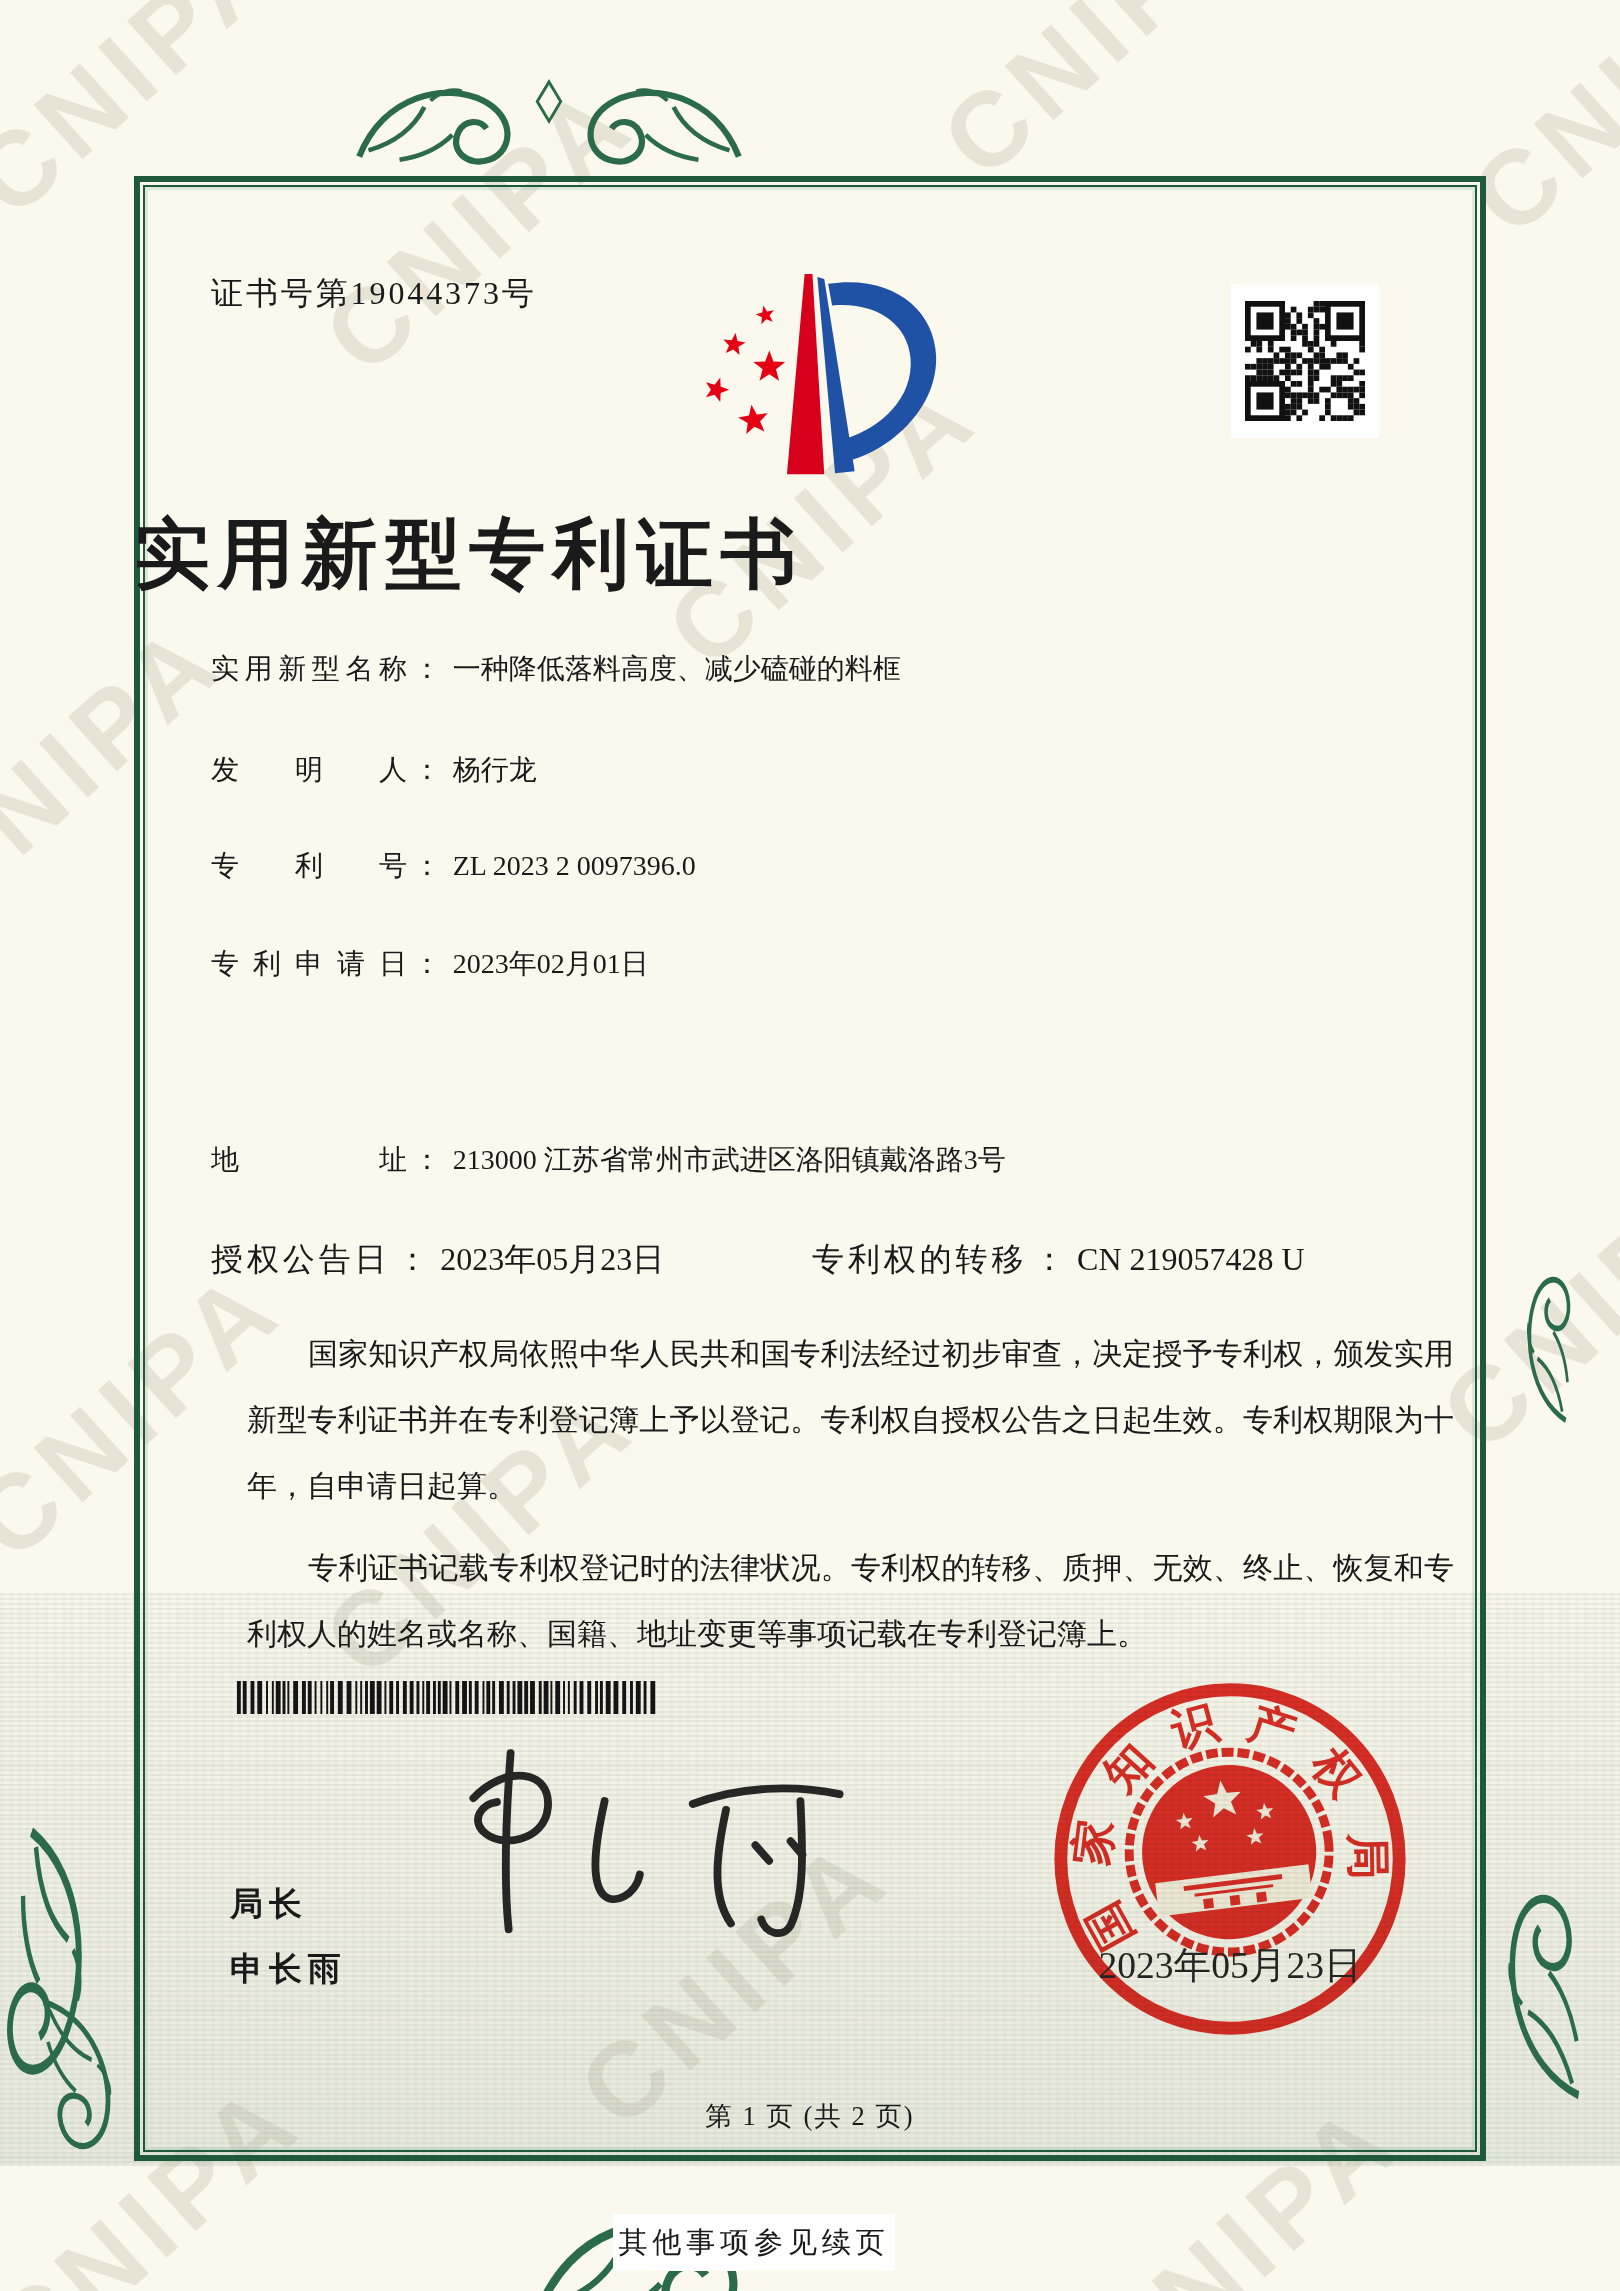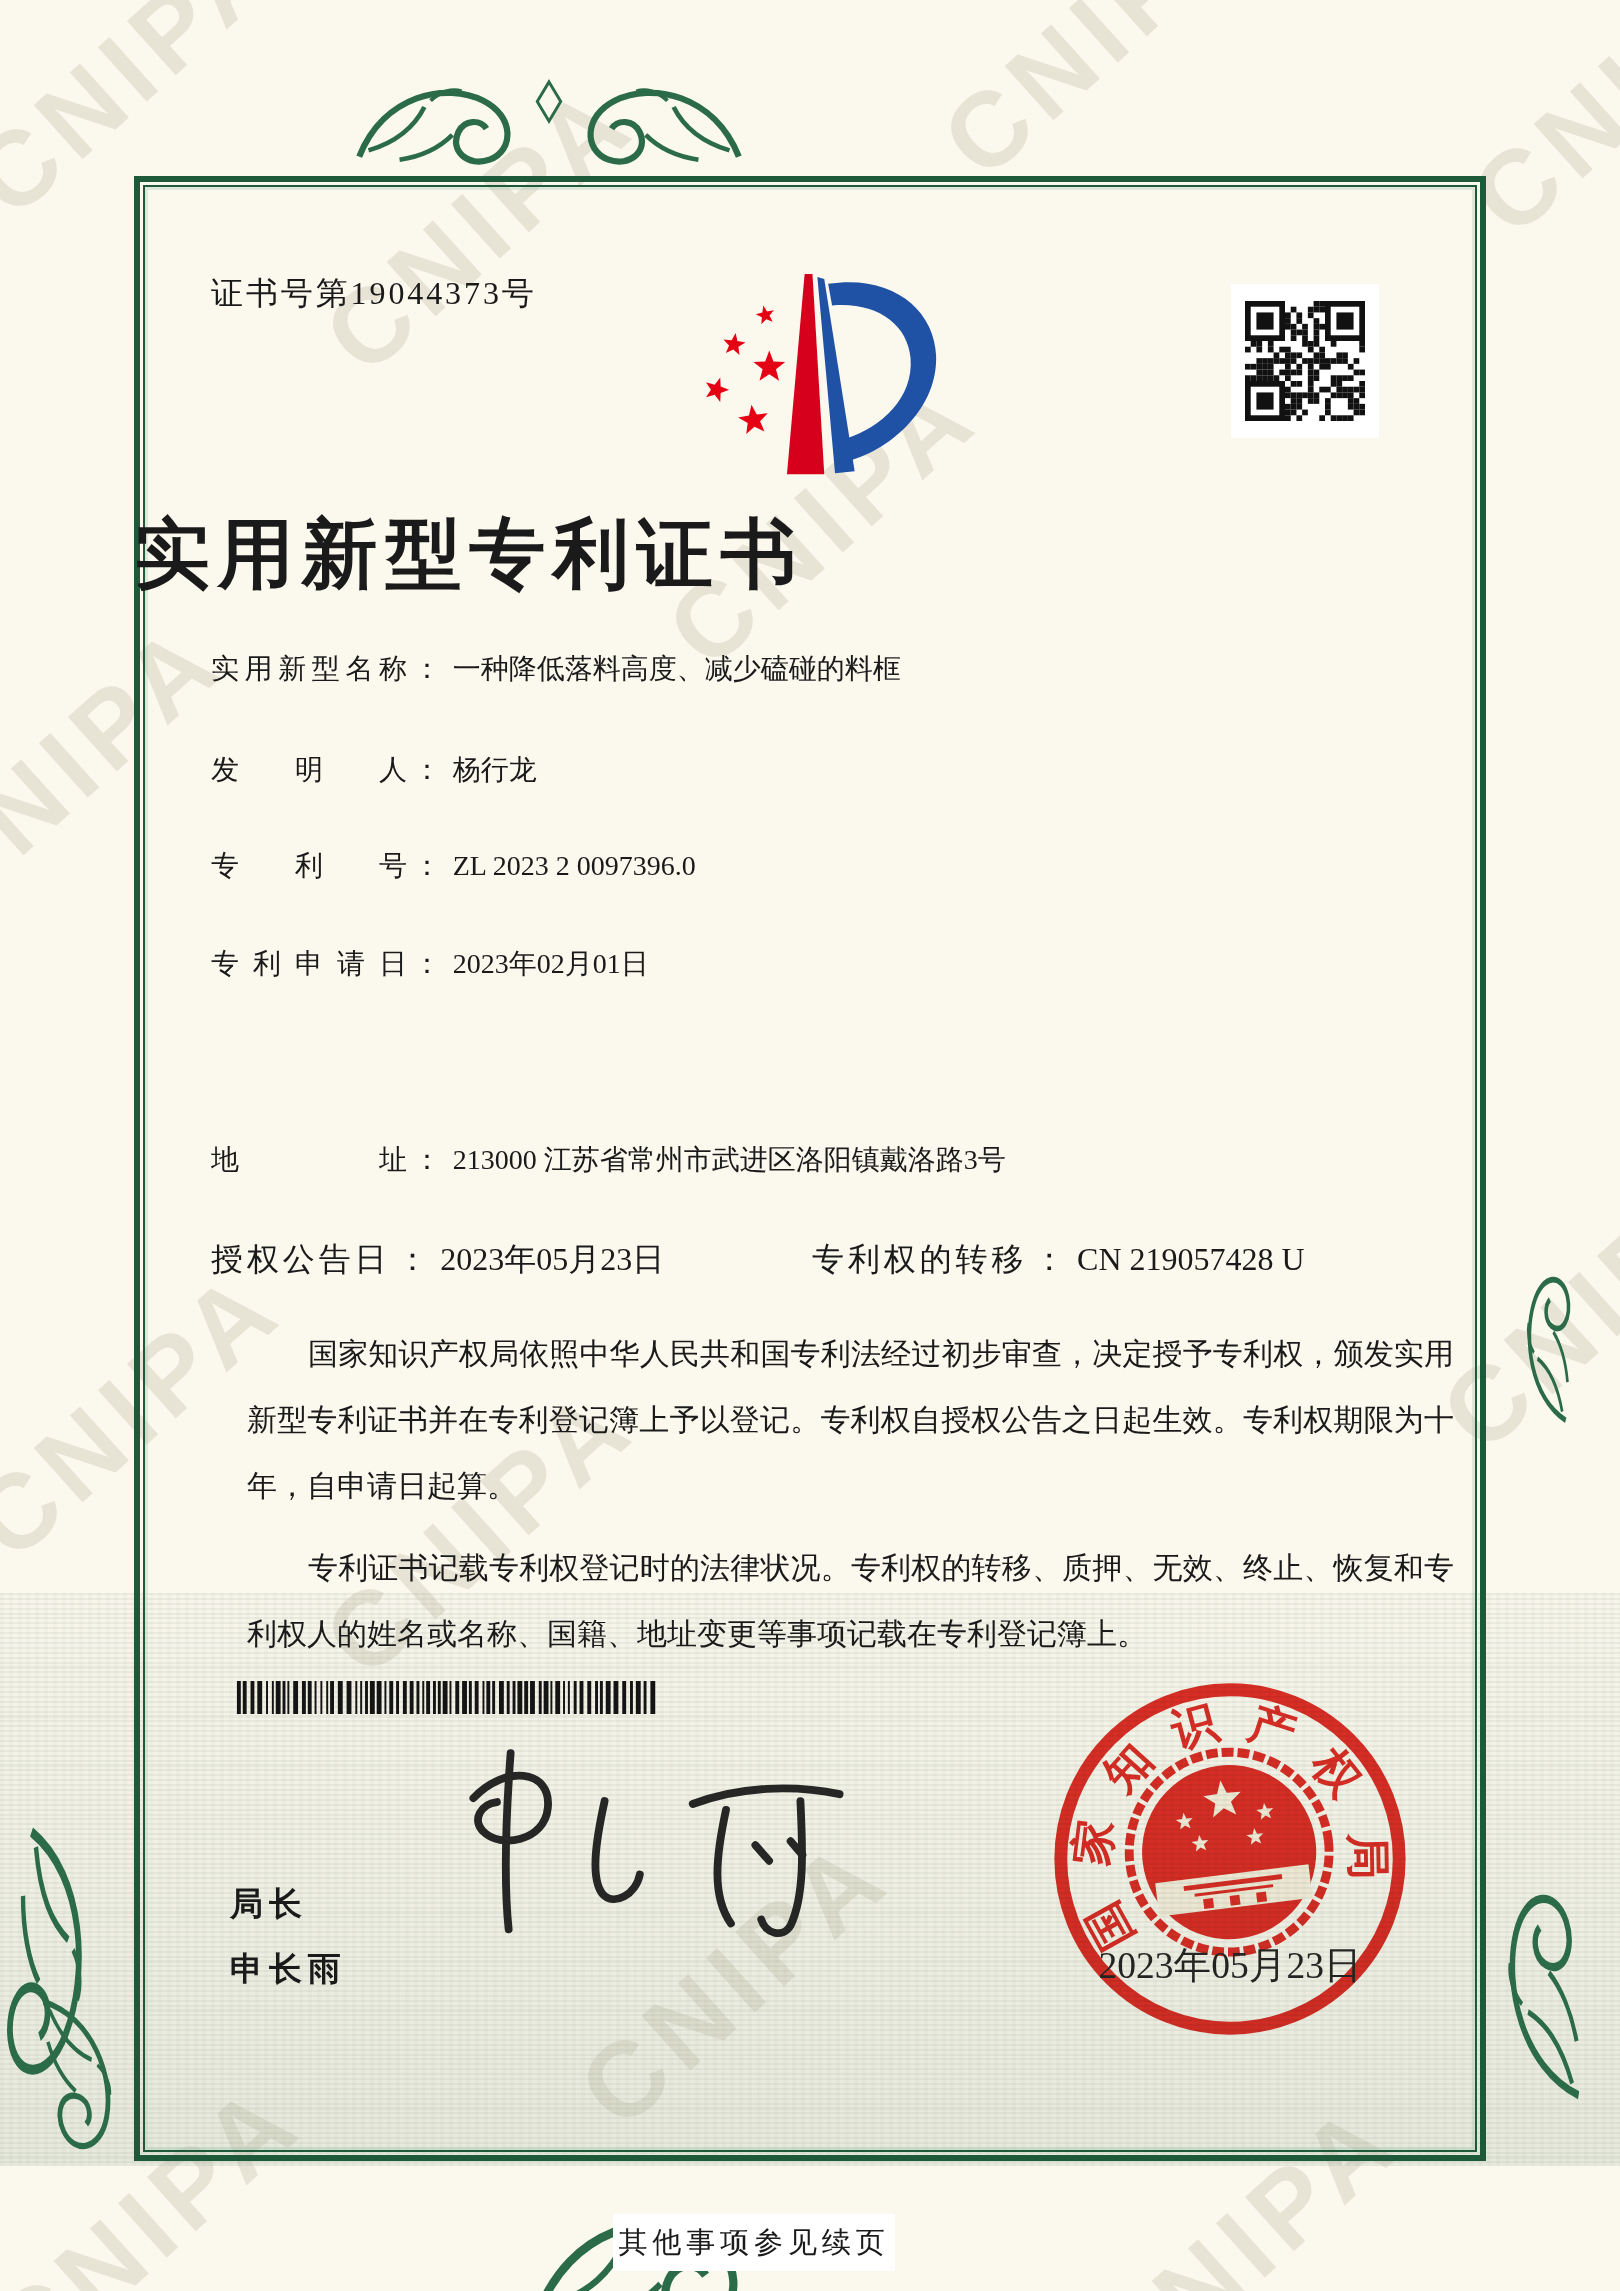--- a/index.html
+++ b/index.html
@@ -421,19 +421,20 @@
       <rect x="112" y="205" width="156" height="34" fill="#fbf7ec"></rect>
       <path d="M140,214 L240,214" stroke="#e0251c" stroke-width="5"></path>
       <path d="M150,222 h80" stroke="#e0251c" stroke-width="3"></path>
       <rect x="158" y="227" width="10" height="10" fill="#e0251c"></rect>
       <rect x="185" y="227" width="10" height="10" fill="#e0251c"></rect>
       <rect x="212" y="227" width="10" height="10" fill="#e0251c"></rect>
     </g>
     <text x="190" y="310" text-anchor="middle" font-size="38" fill="#1b1b1b">2023年05月23日</text>
   </svg>
 
+  <div class="content pagefoot">第 1 页 (共 2 页)</div>
 
   <div class="note-band content">
     <span>其他事项参见续页</span>
   </div>
 
 </div>
 
 
 </body></html>

